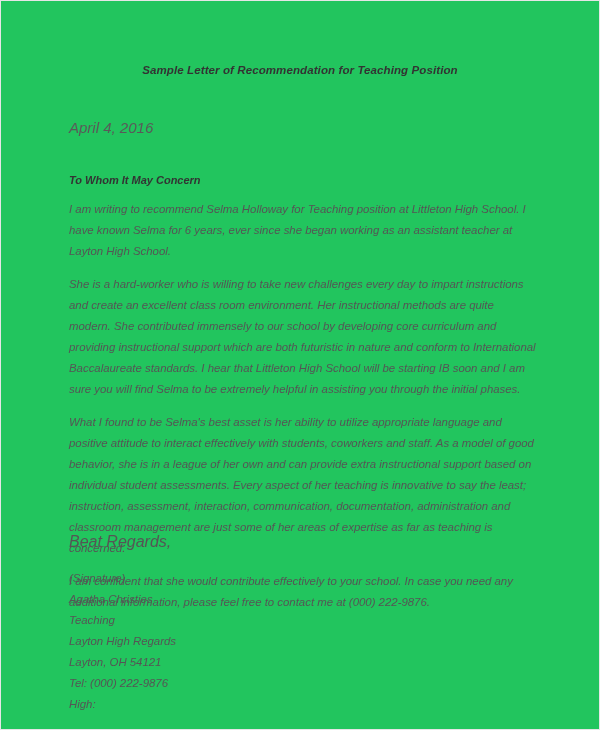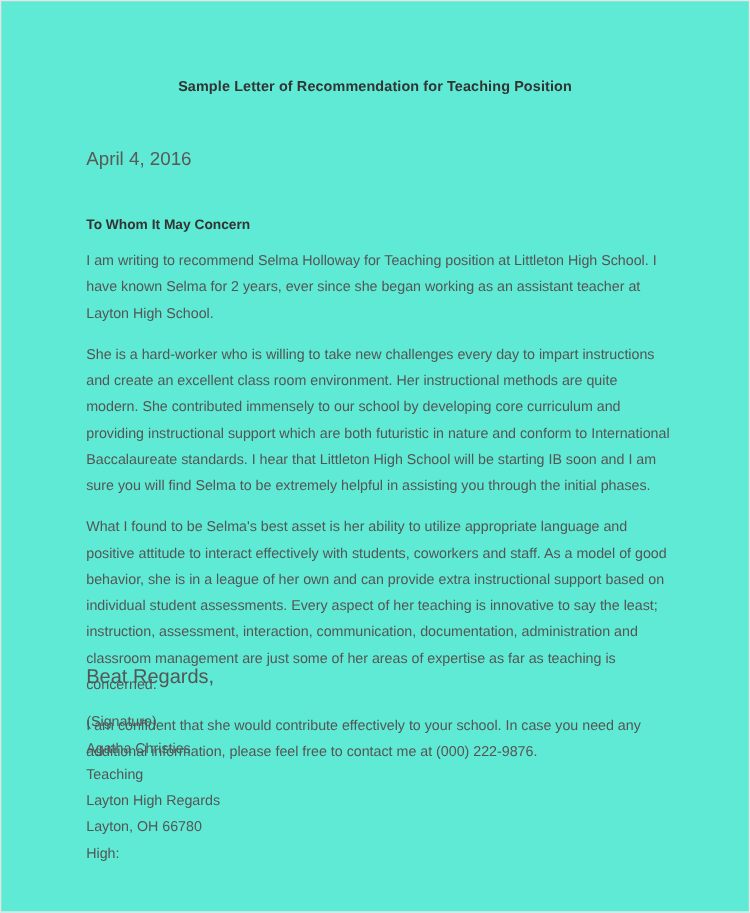--- a/index.html
+++ b/index.html
@@ -7,24 +7,25 @@
     padding: 0;
     background: #ffffff;
   }
   body {
     font-family: "Liberation Sans", sans-serif;
   }
   .page {
     position: relative;
     width: 600px;
     height: 730px;
-    background: #5eead4;
+    background: #22c55e;
     border: 1px solid #e6e6e6;
     box-sizing: border-box;
     overflow: hidden;
+    font-style: italic;
   }
   .doc-body {
     padding: 0;
   }
   .doc-title {
     margin: 0;
     padding: 0;
     position: absolute;
     left: 0;
     right: 0;
@@ -89,30 +90,31 @@
 <div class="page">
   <div class="doc-body">
 
     <h1 class="doc-title">Sample Letter of Recommendation for Teaching Position</h1>
 
     <div class="doc-date">April 4, 2016</div>
 
     <div class="salutation">To Whom It May Concern</div>
 
     <div class="paragraphs">
-      <p class="para">I am writing to recommend Selma Holloway for Teaching position at Littleton High School. I have known Selma for 2 years, ever since she began working as an assistant teacher at Layton High School.</p>
+      <p class="para">I am writing to recommend Selma Holloway for Teaching position at Littleton High School. I have known Selma for 6 years, ever since she began working as an assistant teacher at Layton High School.</p>
       <p class="para">She is a hard-worker who is willing to take new challenges every day to impart instructions and create an excellent class room environment. Her instructional methods are quite modern. She contributed immensely to our school by developing core curriculum and providing instructional support which are both futuristic in nature and conform to International Baccalaureate standards. I hear that Littleton High School will be starting IB soon and I am sure you will find Selma to be extremely helpful in assisting you through the initial phases.</p>
       <p class="para">What I found to be Selma's best asset is her ability to utilize appropriate language and positive attitude to interact effectively with students, coworkers and staff. As a model of good behavior, she is in a league of her own and can provide extra instructional support based on individual student assessments. Every aspect of her teaching is innovative to say the least; instruction, assessment, interaction, communication, documentation, administration and classroom management are just some of her areas of expertise as far as teaching is concerned.</p>
       <p class="para">I am confident that she would contribute effectively to your school. In case you need any additional information, please feel free to contact me at (000) 222-9876.</p>
     </div>
 
     <div class="signature-block">
       <p class="closing">Beat Regards,</p>
       <p class="sig-line">(Signature)</p>
       <p class="sig-line">Agatha Christies</p>
       <p class="sig-line">Teaching</p>
       <p class="sig-line">Layton High Regards</p>
-      <p class="sig-line">Layton, OH 66780</p>
+      <p class="sig-line">Layton, OH 54121</p>
+      <p class="sig-line">Tel: (000) 222-9876</p>
       <p class="sig-line">High:</p>
     </div>
 
   </div>
 </div>
 
 </body></html>

